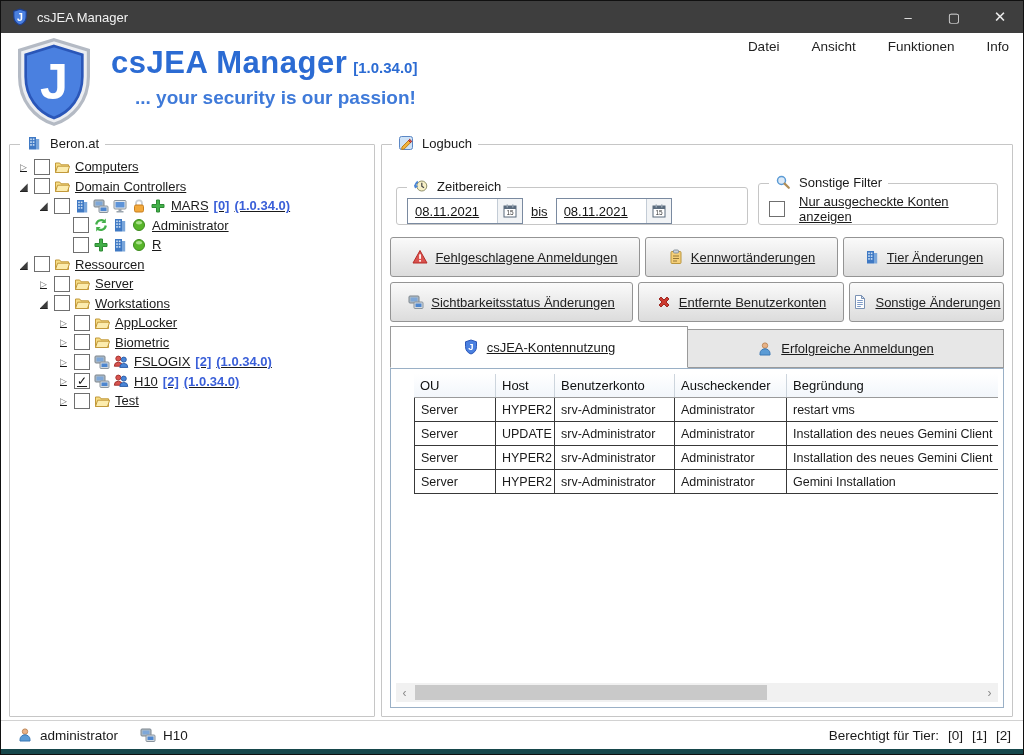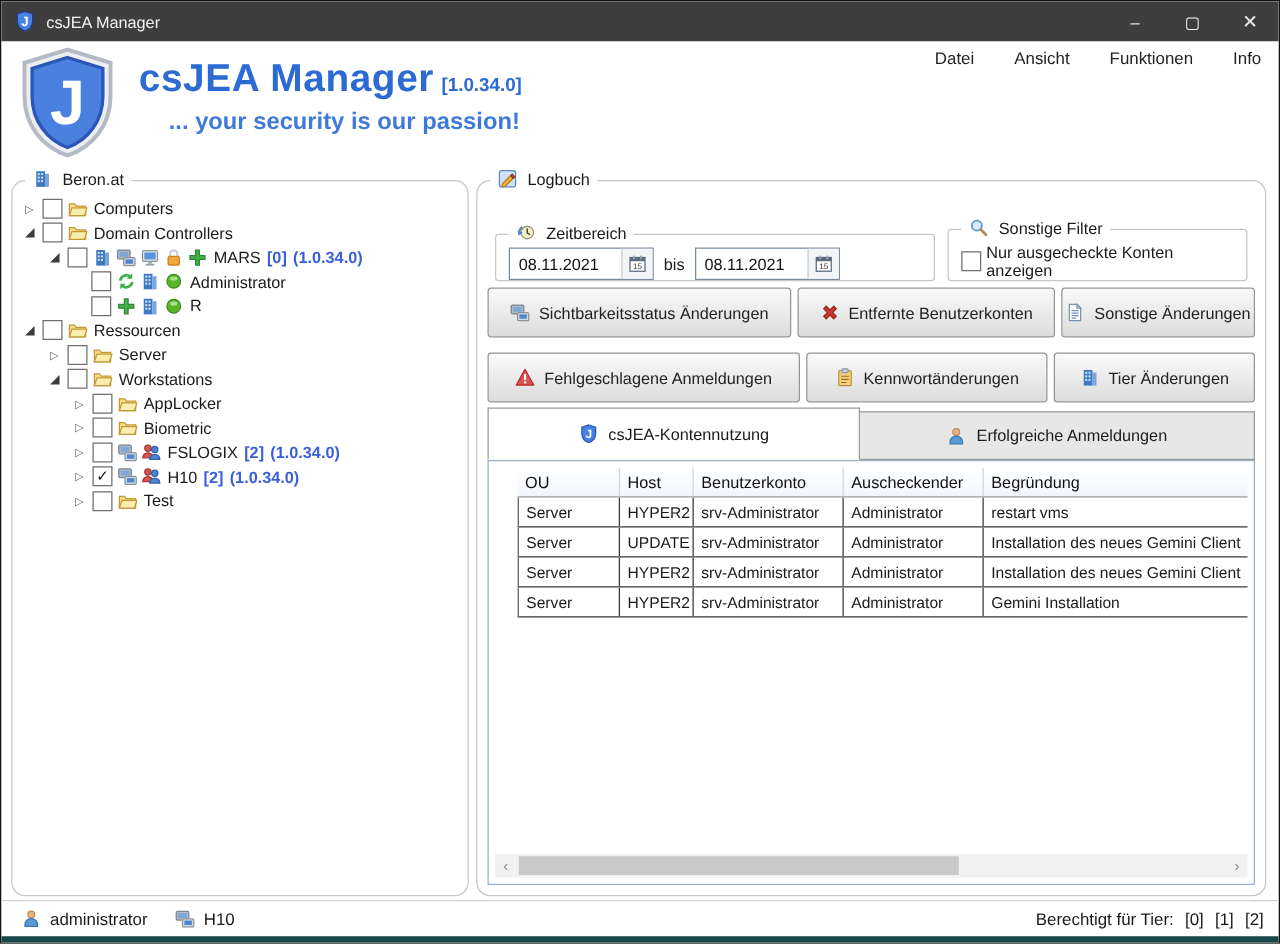--- a/index.html
+++ b/index.html
@@ -19,21 +19,21 @@
   .menubar{position:absolute;top:38px;right:14px;display:flex;gap:32px;font-size:13.5px;color:#222;}
   .menubar span{cursor:default;}
   .brand{position:absolute;top:36px;left:10px;display:flex;}
   .brand-shield{width:86px;height:90px;}
   .brand-text{margin-left:14px;padding-top:8px;}
   .brand-title{font-size:31px;font-weight:bold;color:#2b6bd3;letter-spacing:.5px;}
   .brand-ver{font-size:15px;font-weight:bold;color:#2b6bd3;margin-left:6px;}
   .brand-tag{font-size:19px;font-weight:bold;color:#3f7ad9;margin-top:6px;margin-left:24px;}
 
   
-  .groupbox{position:absolute;border:1px solid #c6c6c6;border-radius:11px;background:#fff;}
+  .groupbox{position:absolute;border:1px solid #c6c6c6;border-radius:1px;background:#fff;text-decoration:underline;}
   .legend{position:absolute;top:-10px;left:10px;background:#fff;padding:0 6px;display:flex;align-items:center;gap:5px;font-size:13px;color:#1a1a1a;}
 
   
   .treebox{left:8px;top:143px;width:364px;bottom:37px;}
   .tree{padding-top:12px;font-size:13px;}
   .trow{display:flex;align-items:center;height:19.5px;white-space:nowrap;}
   .l1{padding-left:10px}.l2{padding-left:30px}.l3{padding-left:50px}.l3c{padding-left:63px}
   .exp{width:14px;flex:0 0 14px;font-size:9px;color:#6e6e6e;text-align:left;}
   .exp.open{color:#3c3c3c;font-size:10px;}
   .cb{width:14px;height:14px;flex:0 0 14px;border:1px solid #6f6f6f;background:#fff;margin-right:4px;
@@ -44,21 +44,21 @@
 
   
   .logbox{left:380px;right:10px;top:143px;bottom:37px;display:flex;flex-direction:column;padding:14px 8px 8px 8px;box-sizing:border-box;}
   .filters{display:flex;gap:10px;height:64px;margin:2px 6px 0 6px;align-items:flex-end;}
   .fset{position:relative;border:1px solid #c6c6c6;border-radius:3px;flex:0 0 352px;display:flex;align-items:center;padding:10px 10px 0 10px;box-sizing:border-box;}
   .fset.sonstige{flex:1;}
   .datefield{display:flex;align-items:center;border:1px solid #7a8aa0;background:#fff;height:26px;width:116px;box-sizing:border-box;}
   .datefield input{border:0;outline:0;width:100%;font:13px "Liberation Sans",sans-serif;padding:0 0 0 7px;color:#111;background:transparent;}
   .calbtn{flex:0 0 24px;height:100%;display:flex;align-items:center;justify-content:center;border-left:1px solid #c3ccd6;background:#f2f4f6;}
   .bis{margin:0 8px;font-size:13px;}
-  .cbrow{display:flex;align-items:center;gap:0;font-size:13px;}
+  .cbrow{display:flex;align-items:center;gap:10px;font-size:13px;}
 
   .btngrid{display:grid;grid-template-columns:250px 193px 1fr;gap:5px;margin-top:12px;}
   .btngrid.row2{grid-template-columns:243px 206px 1fr;margin-top:5px;}
   .btn{height:38px;border:1px solid #949494;border-radius:3px;background:linear-gradient(#fafafa,#dcdcdc);
        display:flex;align-items:center;justify-content:center;gap:7px;font-size:13px;color:#222;}
   .btn svg{width:16px;height:16px;}
 
   .tabs{display:flex;margin-top:4px;height:42px;}
   .tab{display:flex;align-items:center;justify-content:center;gap:8px;font-size:13px;border:1px solid #9a9a9a;box-sizing:border-box;}
   .tab.active{width:298px;background:#fff;border-bottom:1px solid #fff;z-index:2;}
@@ -413,45 +413,20 @@
             </svg>
           <span>Sonstige Filter</span>
         </div>
         <div class="cbrow">
           <span class="cb"></span>
           <span>Nur ausgecheckte Konten anzeigen</span>
         </div>
       </div>
     </div>
 
-    <div class="btngrid row2">
-      <div class="btn">
-        <svg viewBox="0 0 16 16">
-            <rect x="1" y="2" width="10" height="7" rx="1" fill="#b3bcc4" stroke="#7b858e"></rect>
-            <rect x="2.5" y="3.5" width="7" height="4" fill="#7ea7d8"></rect>
-            <rect x="6" y="8" width="9" height="6.5" rx="1" fill="#d4dbe1" stroke="#8a949d"></rect>
-            <rect x="7.5" y="9.5" width="6" height="3.5" fill="#4d86cf"></rect>
-          </svg>
-        <span>Sichtbarkeitsstatus Änderungen</span>
-      </div>
-      <div class="btn">
-        <svg viewBox="0 0 16 16">
-            <path d="M3 5 L5 3 L8 6 L11 3 L13 5 L10 8 L13 11 L11 13 L8 10 L5 13 L3 11 L6 8 Z" fill="#cc3a2f" stroke="#9e2721"></path>
-          </svg>
-        <span>Entfernte Benutzerkonten</span>
-      </div>
-      <div class="btn">
-        <svg viewBox="0 0 16 16">
-            <path d="M3.5 1.5 h6 l3 3 V14.5 h-9 Z" fill="#fff" stroke="#7b92b4"></path>
-            <path d="M9.5 1.5 v3 h3 Z" fill="#d7e3f2" stroke="#7b92b4"></path>
-            <path d="M5.2 6.5 h5.6 M5.2 8.5 h5.6 M5.2 10.5 h5.6 M5.2 12.5 h3.6" stroke="#6f8fc0" stroke-width="0.9"></path>
-          </svg>
-        <span>Sonstige Änderungen</span>
-      </div>
-    </div>
     <div class="btngrid">
       <div class="btn">
         <svg viewBox="0 0 16 16">
             <path d="M8 1.5 L15 14 H1 Z" fill="#d9534f" stroke="#b52b27" stroke-linejoin="round"></path>
             <rect x="7.2" y="5.3" width="1.7" height="4.6" fill="#fff"></rect>
             <rect x="7.2" y="11" width="1.7" height="1.7" fill="#fff"></rect>
           </svg>
         <span>Fehlgeschlagene Anmeldungen</span>
       </div>
       <div class="btn">
@@ -469,20 +444,45 @@
             <g fill="#cfe2f5">
               <rect x="4.2" y="3.5" width="1.6" height="1.6"></rect>
               <rect x="6.8" y="3.5" width="1.6" height="1.6"></rect>
               <rect x="4.2" y="6.3" width="1.6" height="1.6"></rect>
               <rect x="6.8" y="6.3" width="1.6" height="1.6"></rect>
               <rect x="4.2" y="9.1" width="1.6" height="1.6"></rect>
               <rect x="6.8" y="9.1" width="1.6" height="1.6"></rect>
             </g>
           </svg>
         <span>Tier Änderungen</span>
+      </div>
+    </div>
+    <div class="btngrid row2">
+      <div class="btn">
+        <svg viewBox="0 0 16 16">
+            <rect x="1" y="2" width="10" height="7" rx="1" fill="#b3bcc4" stroke="#7b858e"></rect>
+            <rect x="2.5" y="3.5" width="7" height="4" fill="#7ea7d8"></rect>
+            <rect x="6" y="8" width="9" height="6.5" rx="1" fill="#d4dbe1" stroke="#8a949d"></rect>
+            <rect x="7.5" y="9.5" width="6" height="3.5" fill="#4d86cf"></rect>
+          </svg>
+        <span>Sichtbarkeitsstatus Änderungen</span>
+      </div>
+      <div class="btn">
+        <svg viewBox="0 0 16 16">
+            <path d="M3 5 L5 3 L8 6 L11 3 L13 5 L10 8 L13 11 L11 13 L8 10 L5 13 L3 11 L6 8 Z" fill="#cc3a2f" stroke="#9e2721"></path>
+          </svg>
+        <span>Entfernte Benutzerkonten</span>
+      </div>
+      <div class="btn">
+        <svg viewBox="0 0 16 16">
+            <path d="M3.5 1.5 h6 l3 3 V14.5 h-9 Z" fill="#fff" stroke="#7b92b4"></path>
+            <path d="M9.5 1.5 v3 h3 Z" fill="#d7e3f2" stroke="#7b92b4"></path>
+            <path d="M5.2 6.5 h5.6 M5.2 8.5 h5.6 M5.2 10.5 h5.6 M5.2 12.5 h3.6" stroke="#6f8fc0" stroke-width="0.9"></path>
+          </svg>
+        <span>Sonstige Änderungen</span>
       </div>
     </div>
 
     <div class="tabs">
       <div class="tab active">
         <svg width="16" height="16" viewBox="0 0 16 16">
             <path d="M8 1 L13.5 2.8 V7.5 C13.5 11.6 11 14 8 15 C5 14 2.5 11.6 2.5 7.5 V2.8 Z" fill="#4a80e0" stroke="#2a56b8"></path>
             <text x="8" y="11.4" font-size="9.5" font-weight="bold" fill="#fff" text-anchor="middle" font-family="Liberation Sans, sans-serif">J</text>
           </svg>
         <span>csJEA-Kontennutzung</span>

